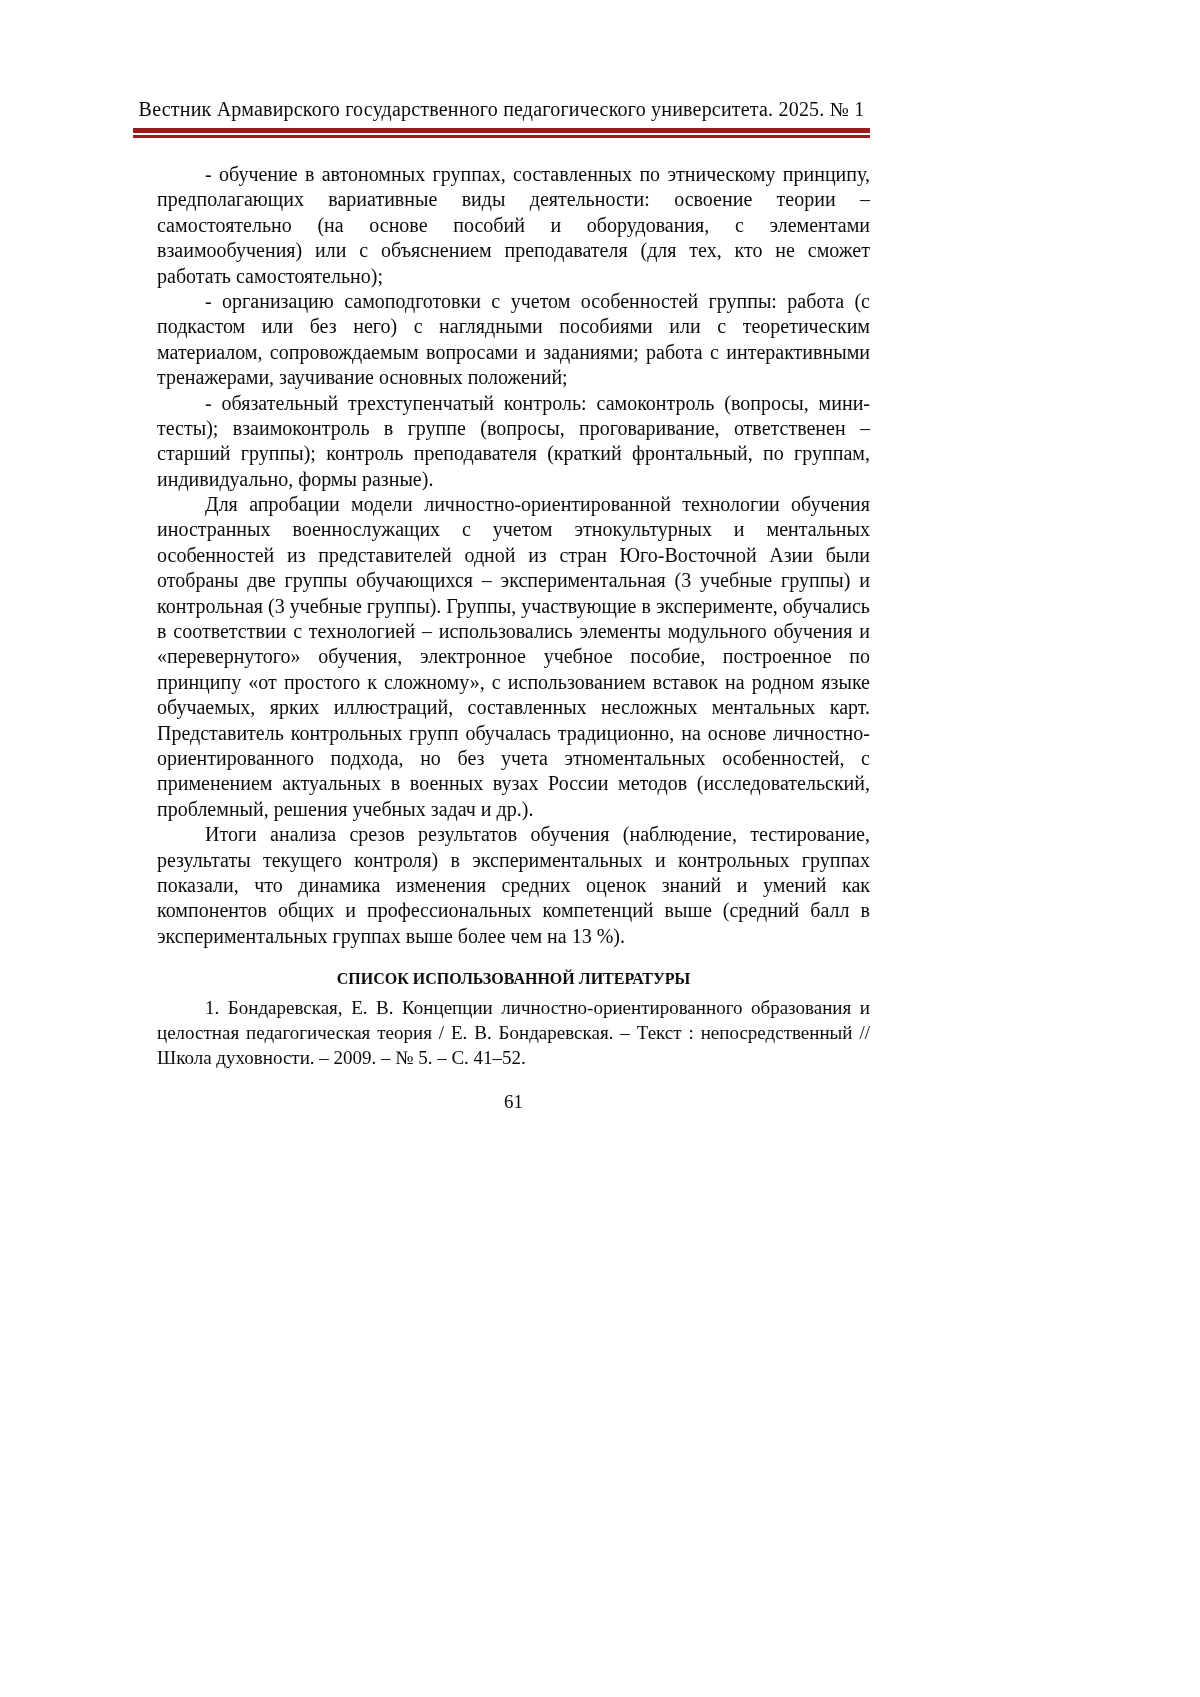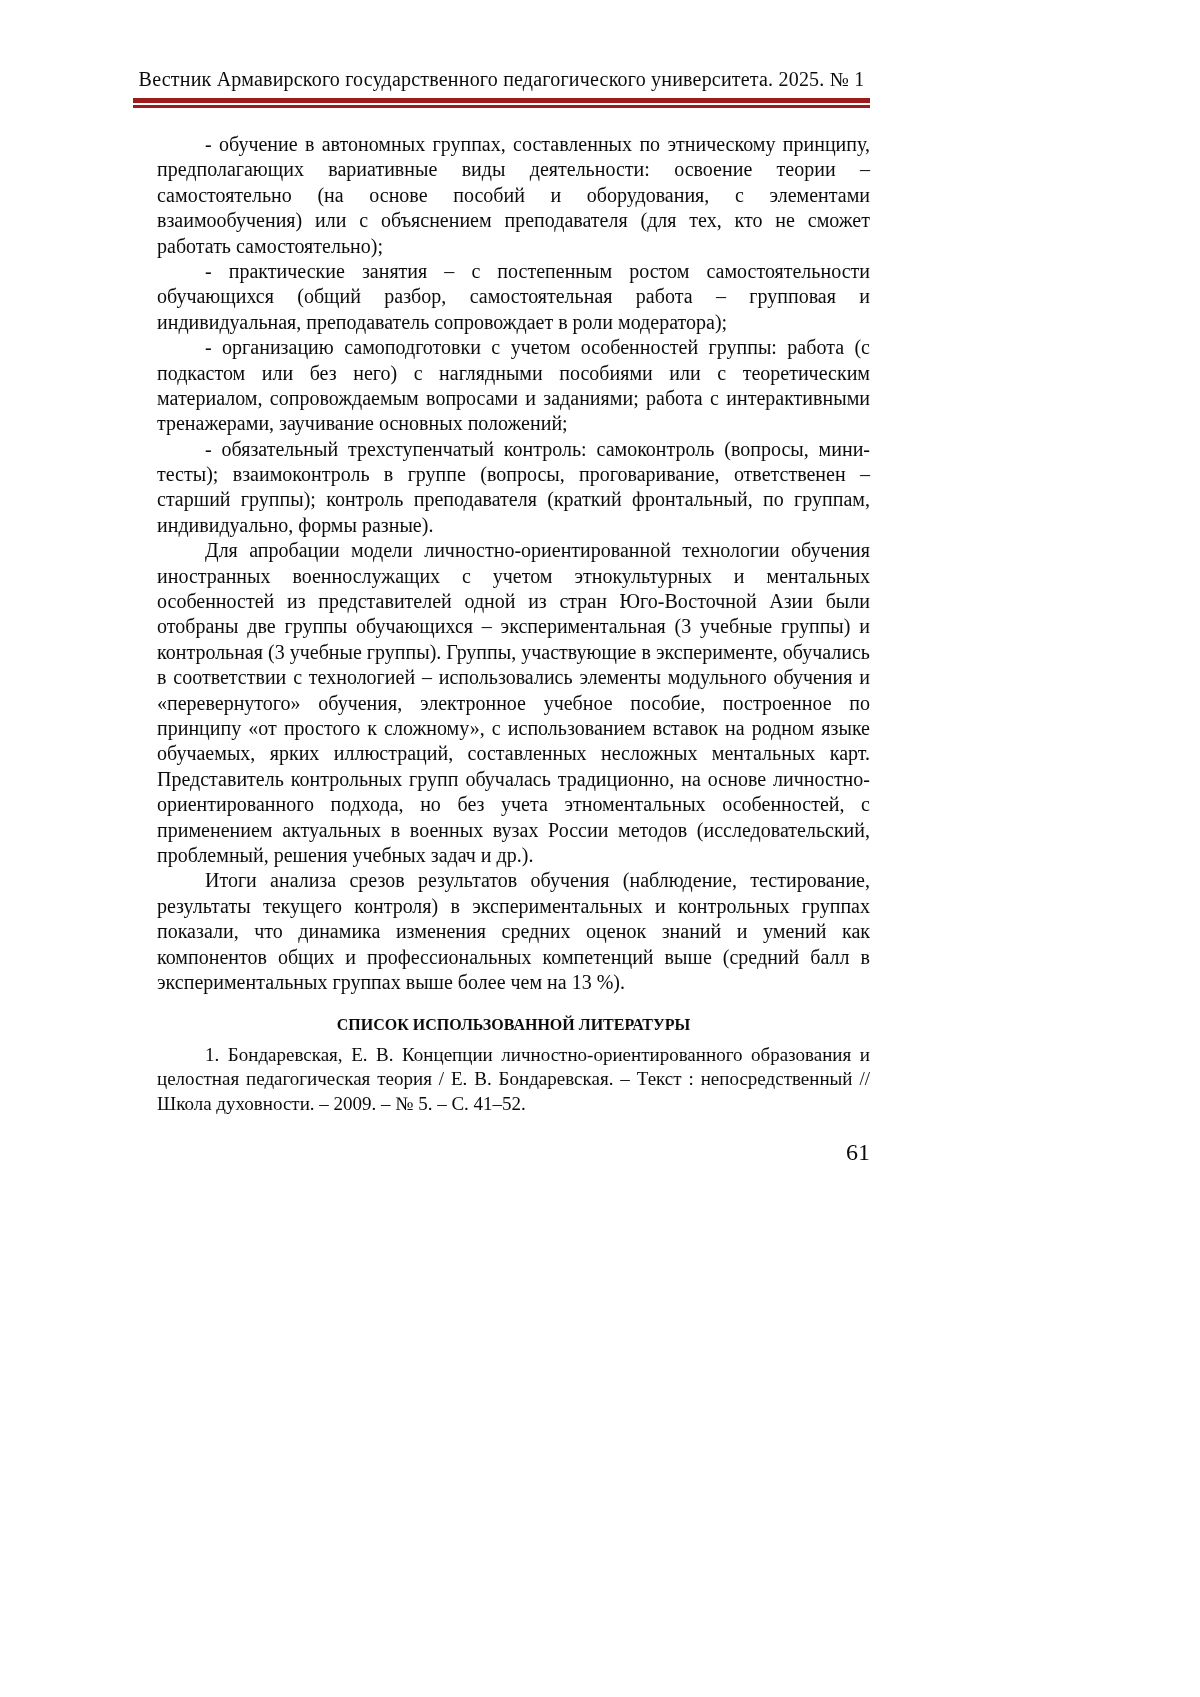--- a/index.html
+++ b/index.html
@@ -9,21 +9,21 @@
     width: 1200px;
     height: 1697px;
     background: #ffffff;
     font-family: "Liberation Serif", serif;
     color: #0b0b0b;
     overflow: hidden;
   }
   .content-col {
     position: absolute;
     left: 133px;
-    top: 68px;
+    top: 98px;
     width: 737px;
   }
   .running-header { text-align: center; }
   .journal-title {
     font-size: 20px;
     letter-spacing: 0.2px;
     white-space: nowrap;
   }
   .rule { width: 100%; background: var(--rule-color); }
   .rule-thick { height: 5px; margin-top: 7px; }
@@ -48,40 +48,39 @@
   }
   .ref-item {
     margin: 0;
     font-size: 19px;
     line-height: 1.3;
     text-indent: 48px;
     text-align: justify;
     hyphens: auto;
   }
   .page-number {
-    text-align: right;
-    font-size: 24px;
+    text-align: center;
+    font-size: 19px;
     margin-top: 20px;
   }
 </style>
 </head>
 <body>
 
 <div class="page">
   <div class="content-col">
 
     <header class="running-header">
       <div class="journal-title">Вестник Армавирского государственного педагогического университета. 2025. № 1</div>
       <div class="rule rule-thick"></div>
       <div class="rule rule-thin"></div>
     </header>
 
     <main class="body-text">
       <p class="para">- обучение в автономных группах, составленных по этническому принципу, предполагающих вариативные виды деятельности: освоение теории – самостоятельно (на основе пособий и оборудования, с элементами взаимообучения) или с объяснением преподавателя (для тех, кто не сможет работать самостоятельно);</p>
-      <p class="para">- практические занятия – с постепенным ростом самостоятельности обучающихся (общий разбор, самостоятельная работа – групповая и индивидуальная, преподаватель сопровождает в роли модератора);</p>
       <p class="para">- организацию самоподготовки с учетом особенностей группы: работа (с подкастом или без него) с наглядными пособиями или с теоретическим материалом, сопровождаемым вопросами и заданиями; работа с интерактивными тренажерами, заучивание основных положений;</p>
       <p class="para">- обязательный трехступенчатый контроль: самоконтроль (вопросы, мини-тесты); взаимоконтроль в группе (вопросы, проговаривание, ответственен – старший группы); контроль преподавателя (краткий фронтальный, по группам, индивидуально, формы разные).</p>
       <p class="para">Для апробации модели личностно-ориентированной технологии обучения иностранных военнослужащих с учетом этнокультурных и ментальных особенностей из представителей одной из стран Юго-Восточной Азии были отобраны две группы обучающихся – экспериментальная (3 учебные группы) и контрольная (3 учебные группы). Группы, участвующие в эксперименте, обучались в соответствии с технологией – использовались элементы модульного обучения и «перевернутого» обучения, электронное учебное пособие, построенное по принципу «от простого к сложному», с использованием вставок на родном языке обучаемых, ярких иллюстраций, составленных несложных ментальных карт. Представитель контрольных групп обучалась традиционно, на основе личностно-ориентированного подхода, но без учета этноментальных особенностей, с применением актуальных в военных вузах России методов (исследовательский, проблемный, решения учебных задач и др.).</p>
       <p class="para">Итоги анализа срезов результатов обучения (наблюдение, тестирование, результаты текущего контроля) в экспериментальных и контрольных группах показали, что динамика изменения средних оценок знаний и умений как компонентов общих и профессиональных компетенций выше (средний балл в экспериментальных группах выше более чем на 13 %).</p>
 
       <h2 class="refs-heading">СПИСОК ИСПОЛЬЗОВАННОЙ ЛИТЕРАТУРЫ</h2>
 
       <p class="ref-item">1. Бондаревская, Е. В. Концепции личностно-ориентированного образования и целостная педагогическая теория / Е. В. Бондаревская. – Текст : непосредственный // Школа духовности. – 2009. – № 5. – С. 41–52.</p>
 
       <div class="page-number">61</div>

